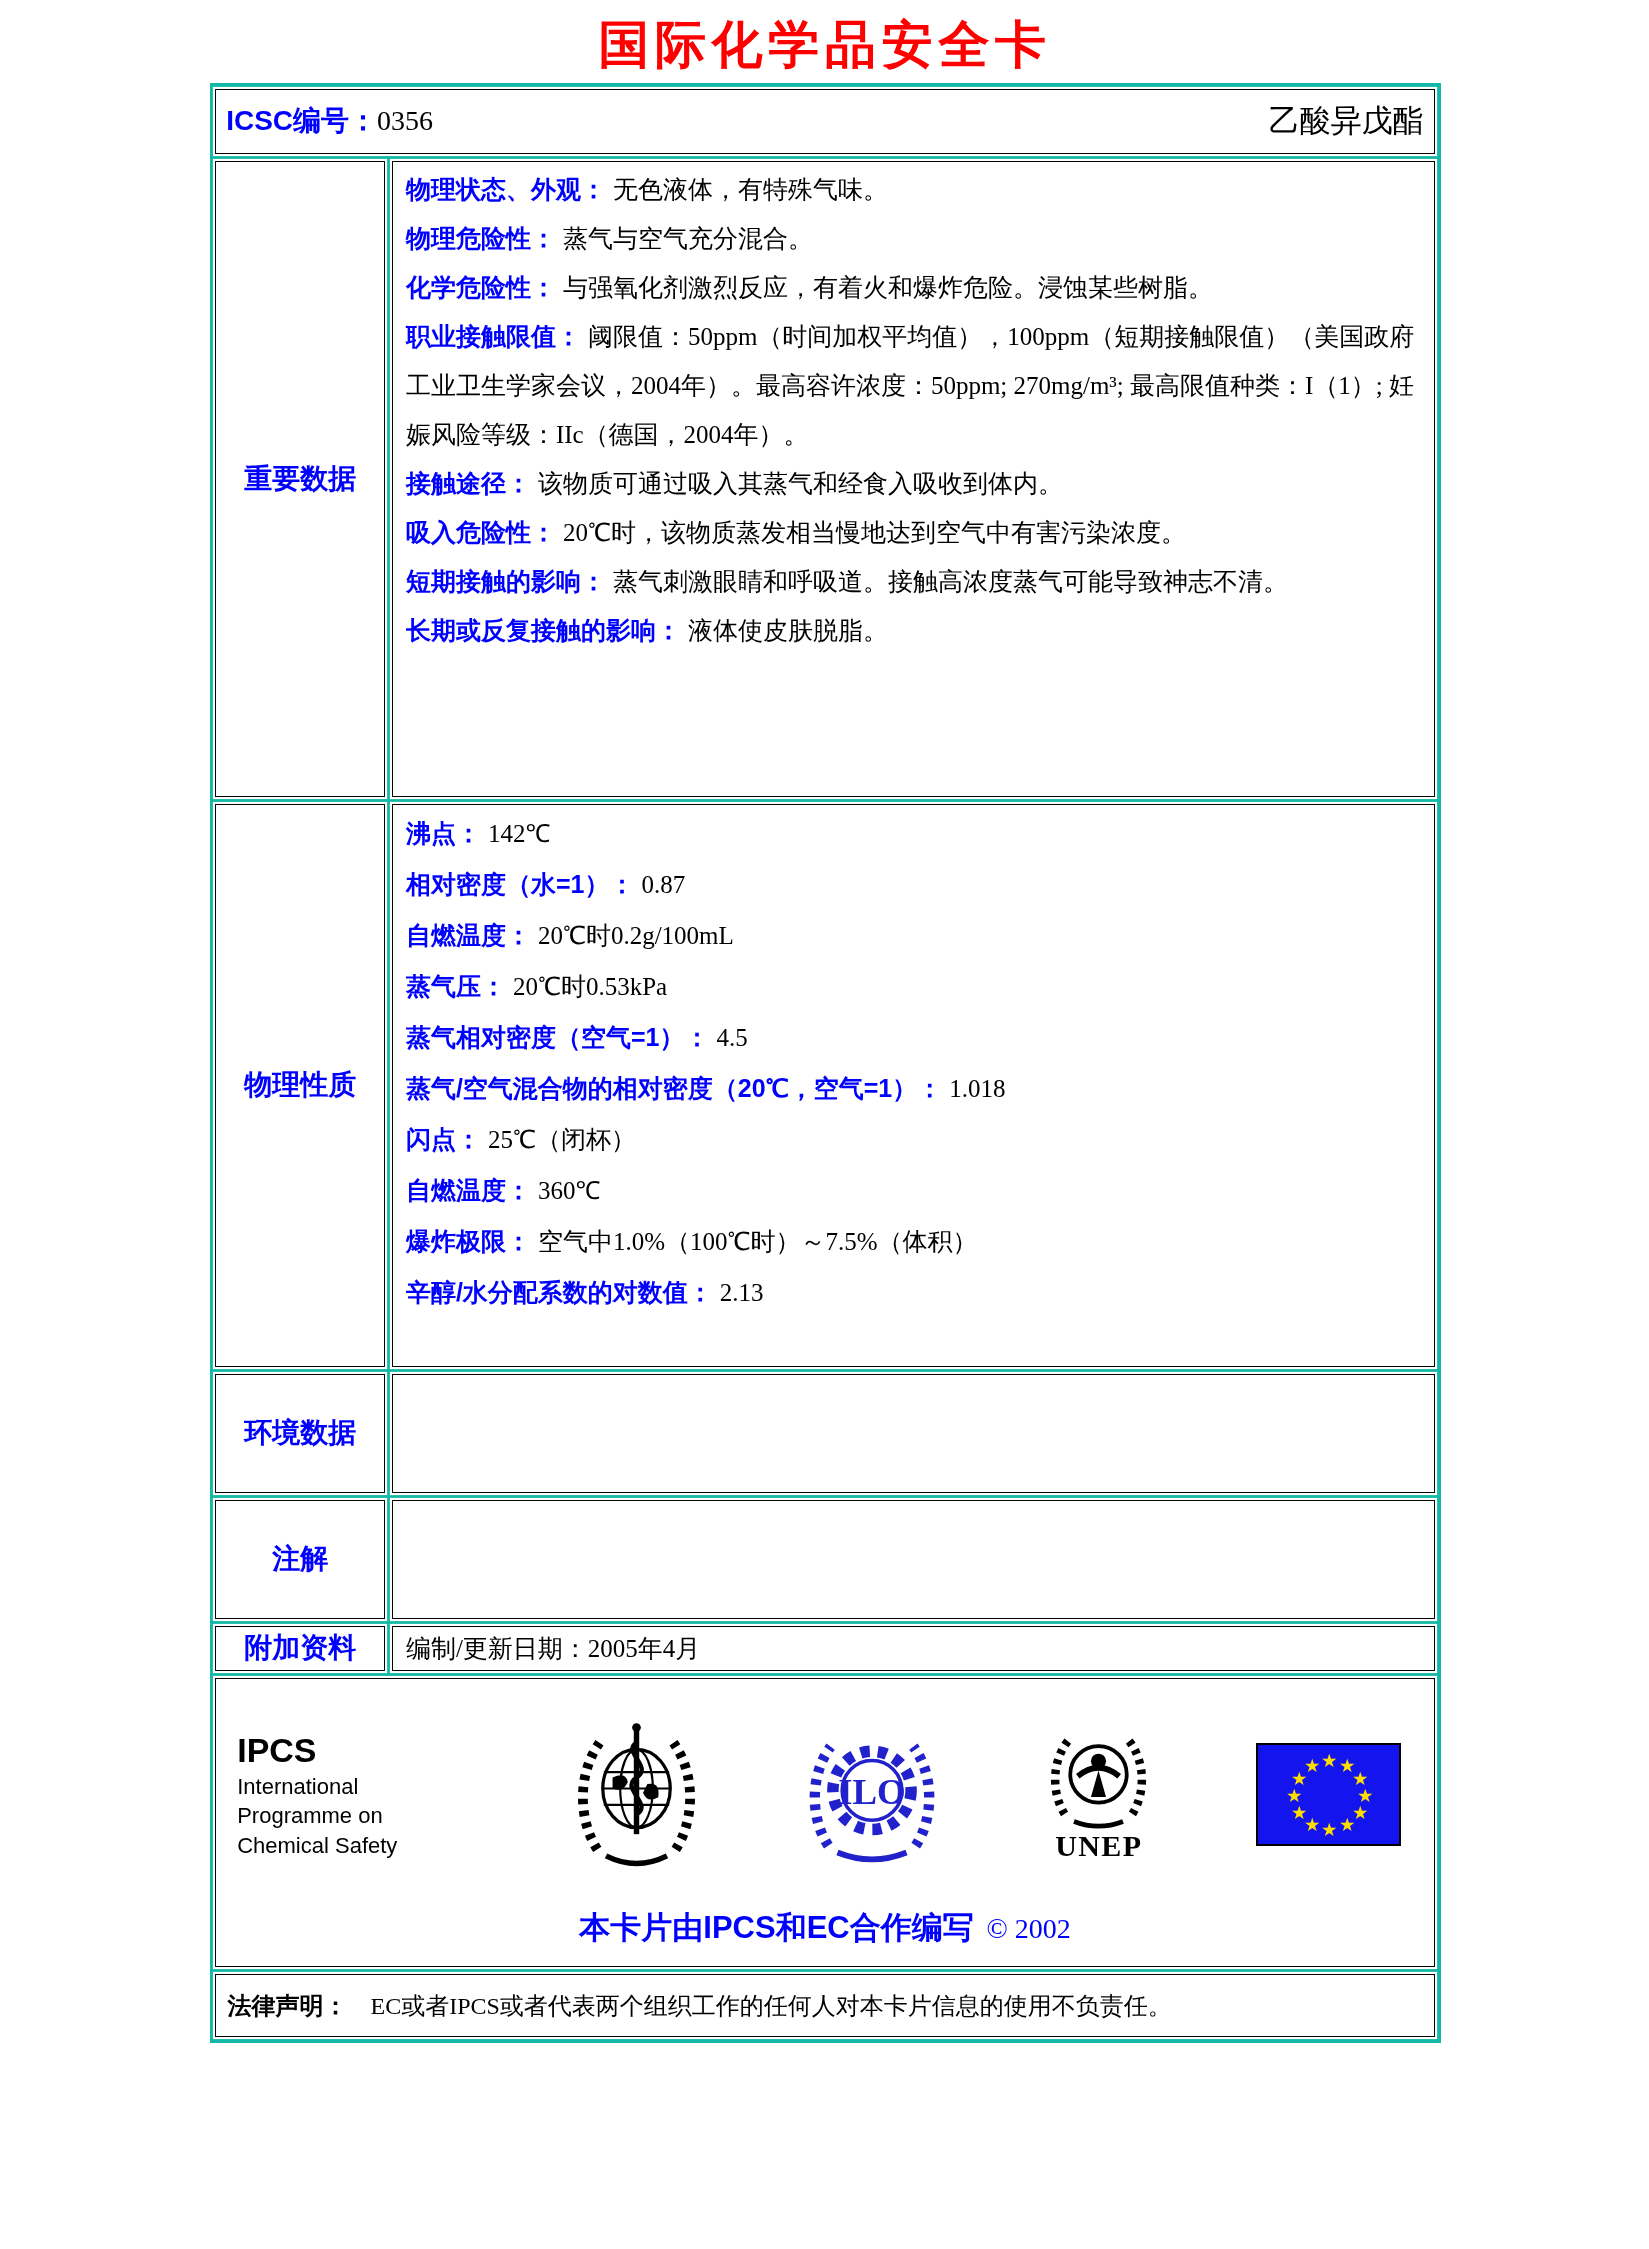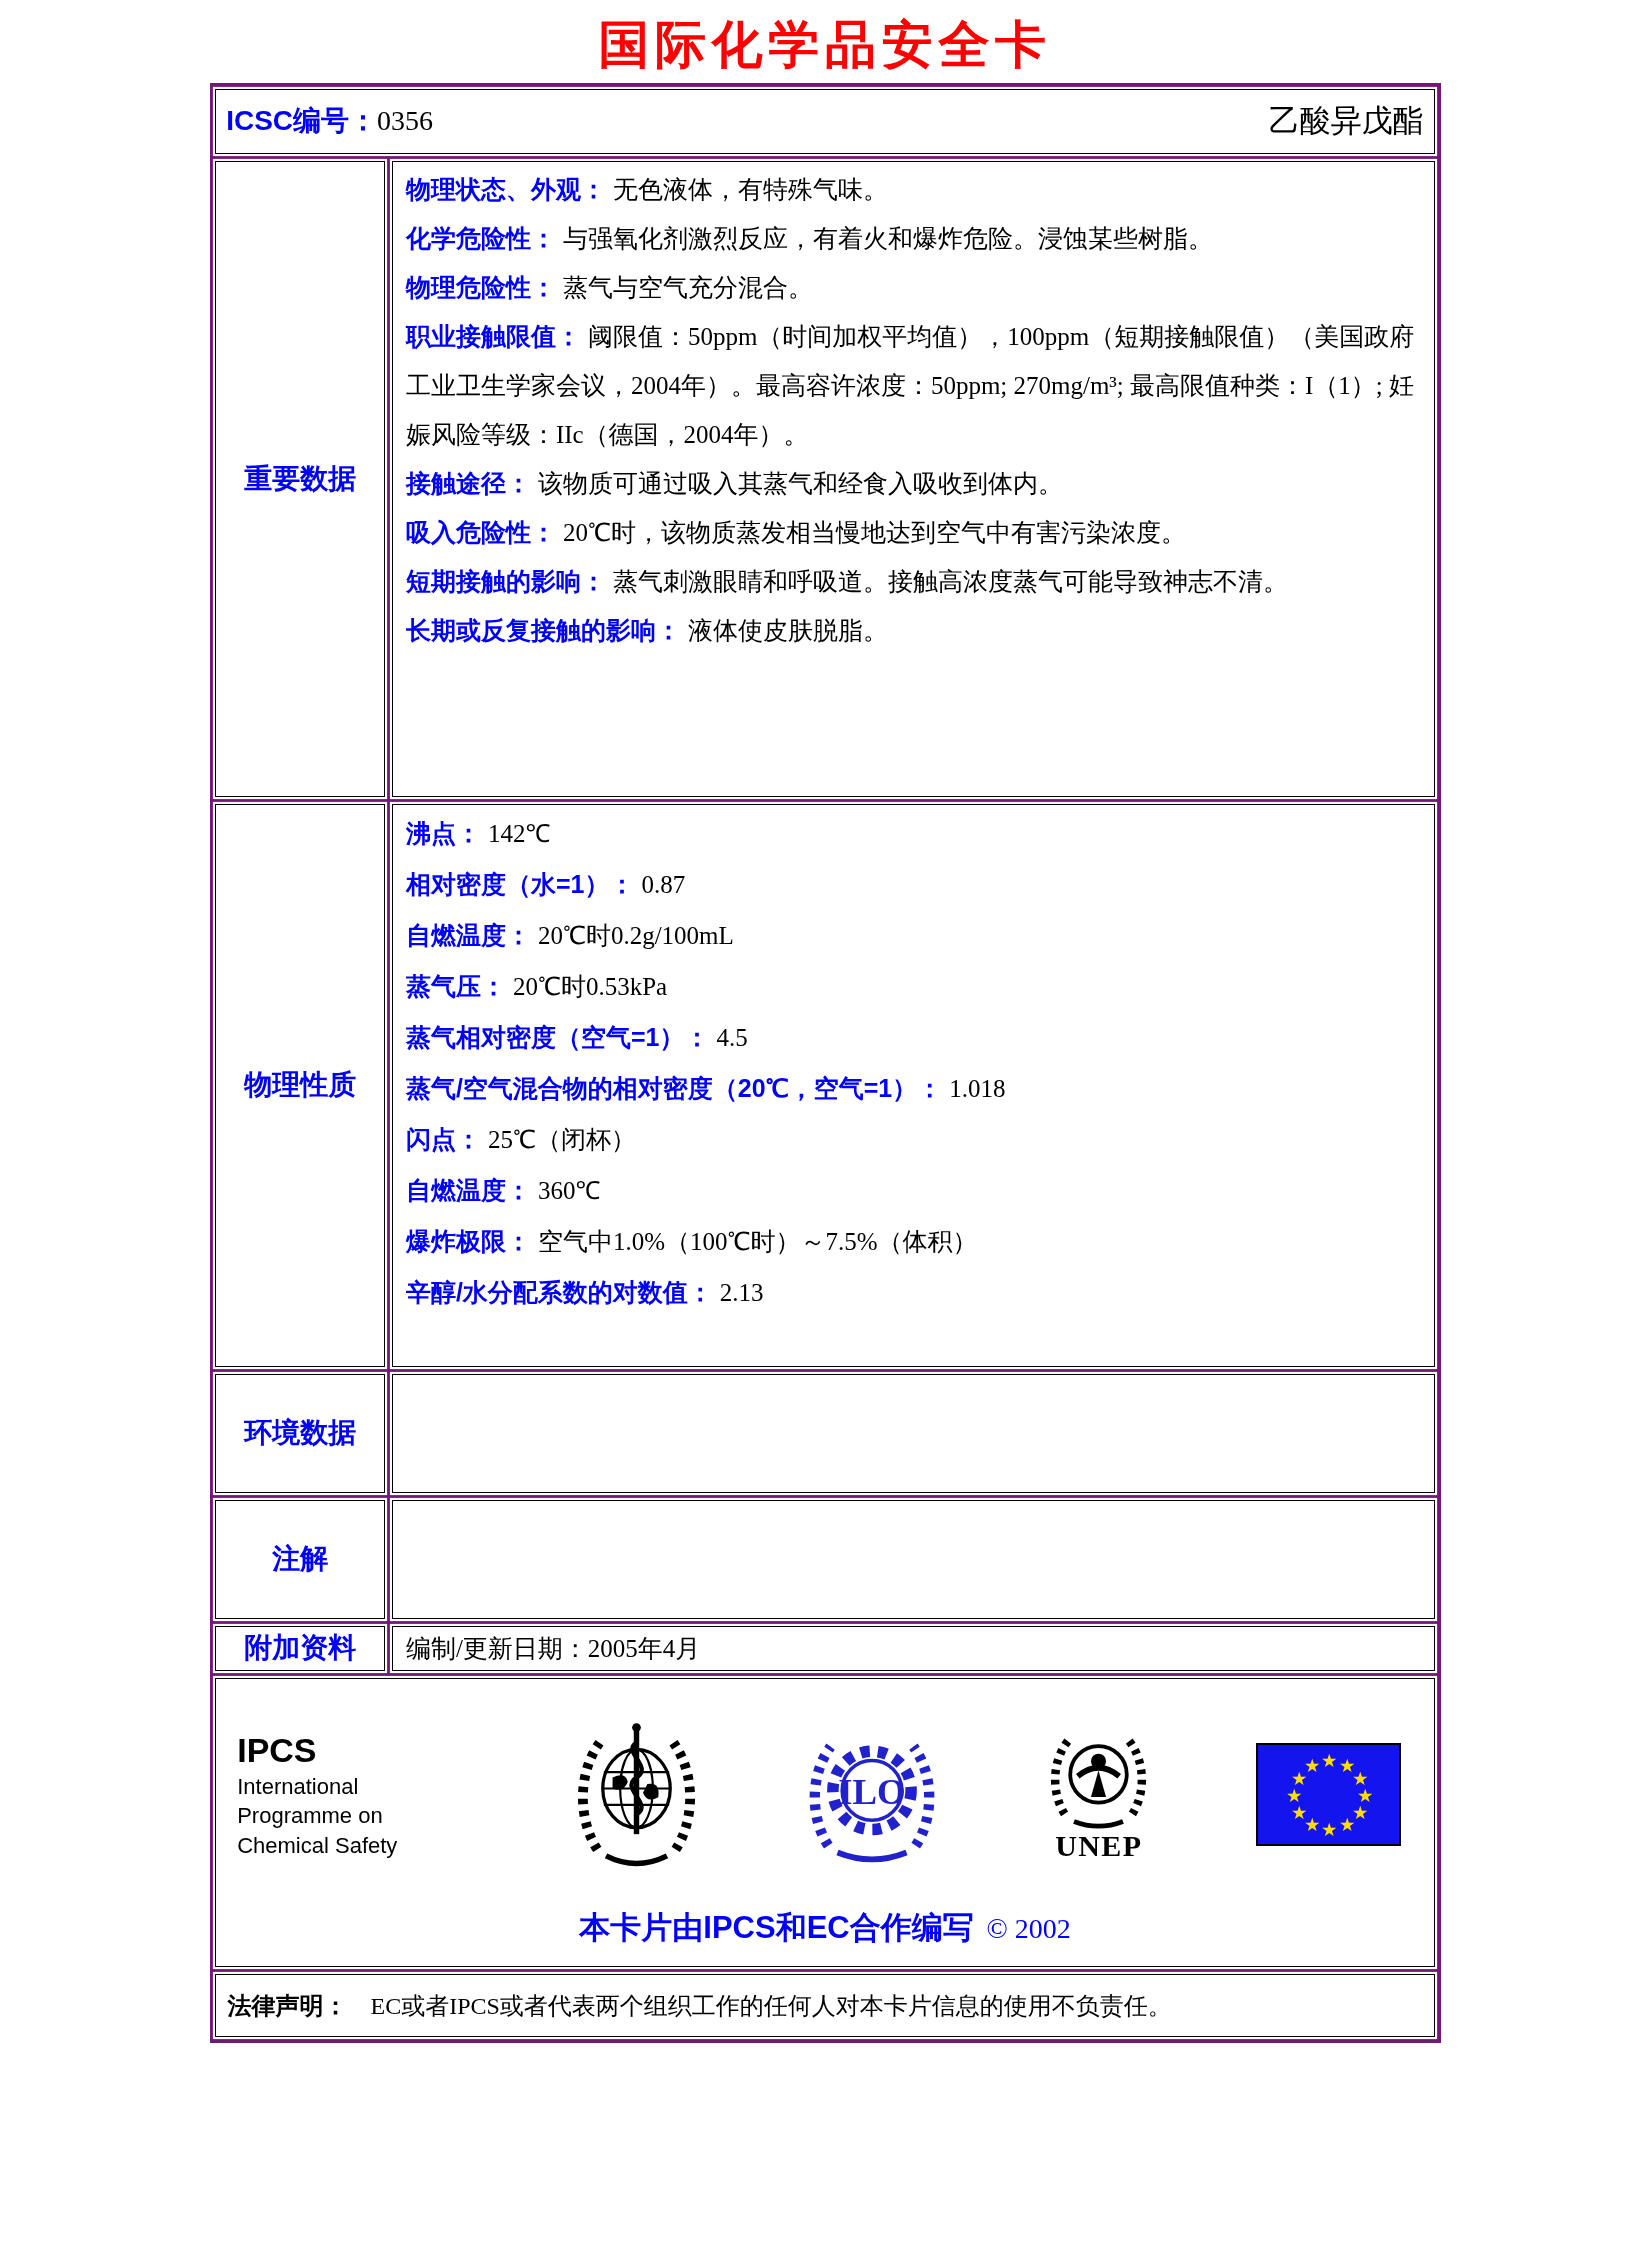--- a/index.html
+++ b/index.html
@@ -26,21 +26,21 @@
     line-height: 1.1;
   }
 
   
   .card {
     width: 1231px;
     margin: 10px auto 0 auto;
     display: grid;
     grid-template-columns: 170px 1fr;
     gap: 7px;
-    background: #701a75;
+    background: #14b8a6;
     padding: 5.7px;
     box-sizing: border-box;
   }
   .cell {
     background: #ffffff;
     border: 1.4px solid #000000;
     box-shadow: 0 0 0 2.1px #ffffff;
     box-sizing: border-box;
   }
   .full { grid-column: 1 / -1; }
@@ -202,22 +202,22 @@
   <div class="cell full hdr">
     <div class="hdr-left">
       <span class="blue-lbl">ICSC编号：</span><span class="hdr-num">0356</span>
     </div>
     <div class="hdr-right">乙酸异戊酯</div>
   </div>
 
   <div class="cell rowlabel">重要数据</div>
   <div class="cell content important">
     <div class="line"><span class="lbl">物理状态、外观：</span><span class="val">无色液体，有特殊气味。</span></div>
+    <div class="line"><span class="lbl">物理危险性：</span><span class="val">蒸气与空气充分混合。</span></div>
     <div class="line"><span class="lbl">化学危险性：</span><span class="val">与强氧化剂激烈反应，有着火和爆炸危险。浸蚀某些树脂。</span></div>
-    <div class="line"><span class="lbl">物理危险性：</span><span class="val">蒸气与空气充分混合。</span></div>
     <div class="line"><span class="lbl">职业接触限值：</span><span class="val">阈限值：50ppm（时间加权平均值），100ppm（短期接触限值）（美国政府工业卫生学家会议，2004年）。最高容许浓度：50ppm; 270mg/m³; 最高限值种类：I（1）; 妊娠风险等级：IIc（德国，2004年）。</span></div>
     <div class="line"><span class="lbl">接触途径：</span><span class="val">该物质可通过吸入其蒸气和经食入吸收到体内。</span></div>
     <div class="line"><span class="lbl">吸入危险性：</span><span class="val">20℃时，该物质蒸发相当慢地达到空气中有害污染浓度。</span></div>
     <div class="line"><span class="lbl">短期接触的影响：</span><span class="val">蒸气刺激眼睛和呼吸道。接触高浓度蒸气可能导致神志不清。</span></div>
     <div class="line"><span class="lbl">长期或反复接触的影响：</span><span class="val">液体使皮肤脱脂。</span></div>
   </div>
 
   <div class="cell rowlabel">物理性质</div>
   <div class="cell content physical">
     <div class="line"><span class="lbl">沸点：</span><span class="val">142℃</span></div>

